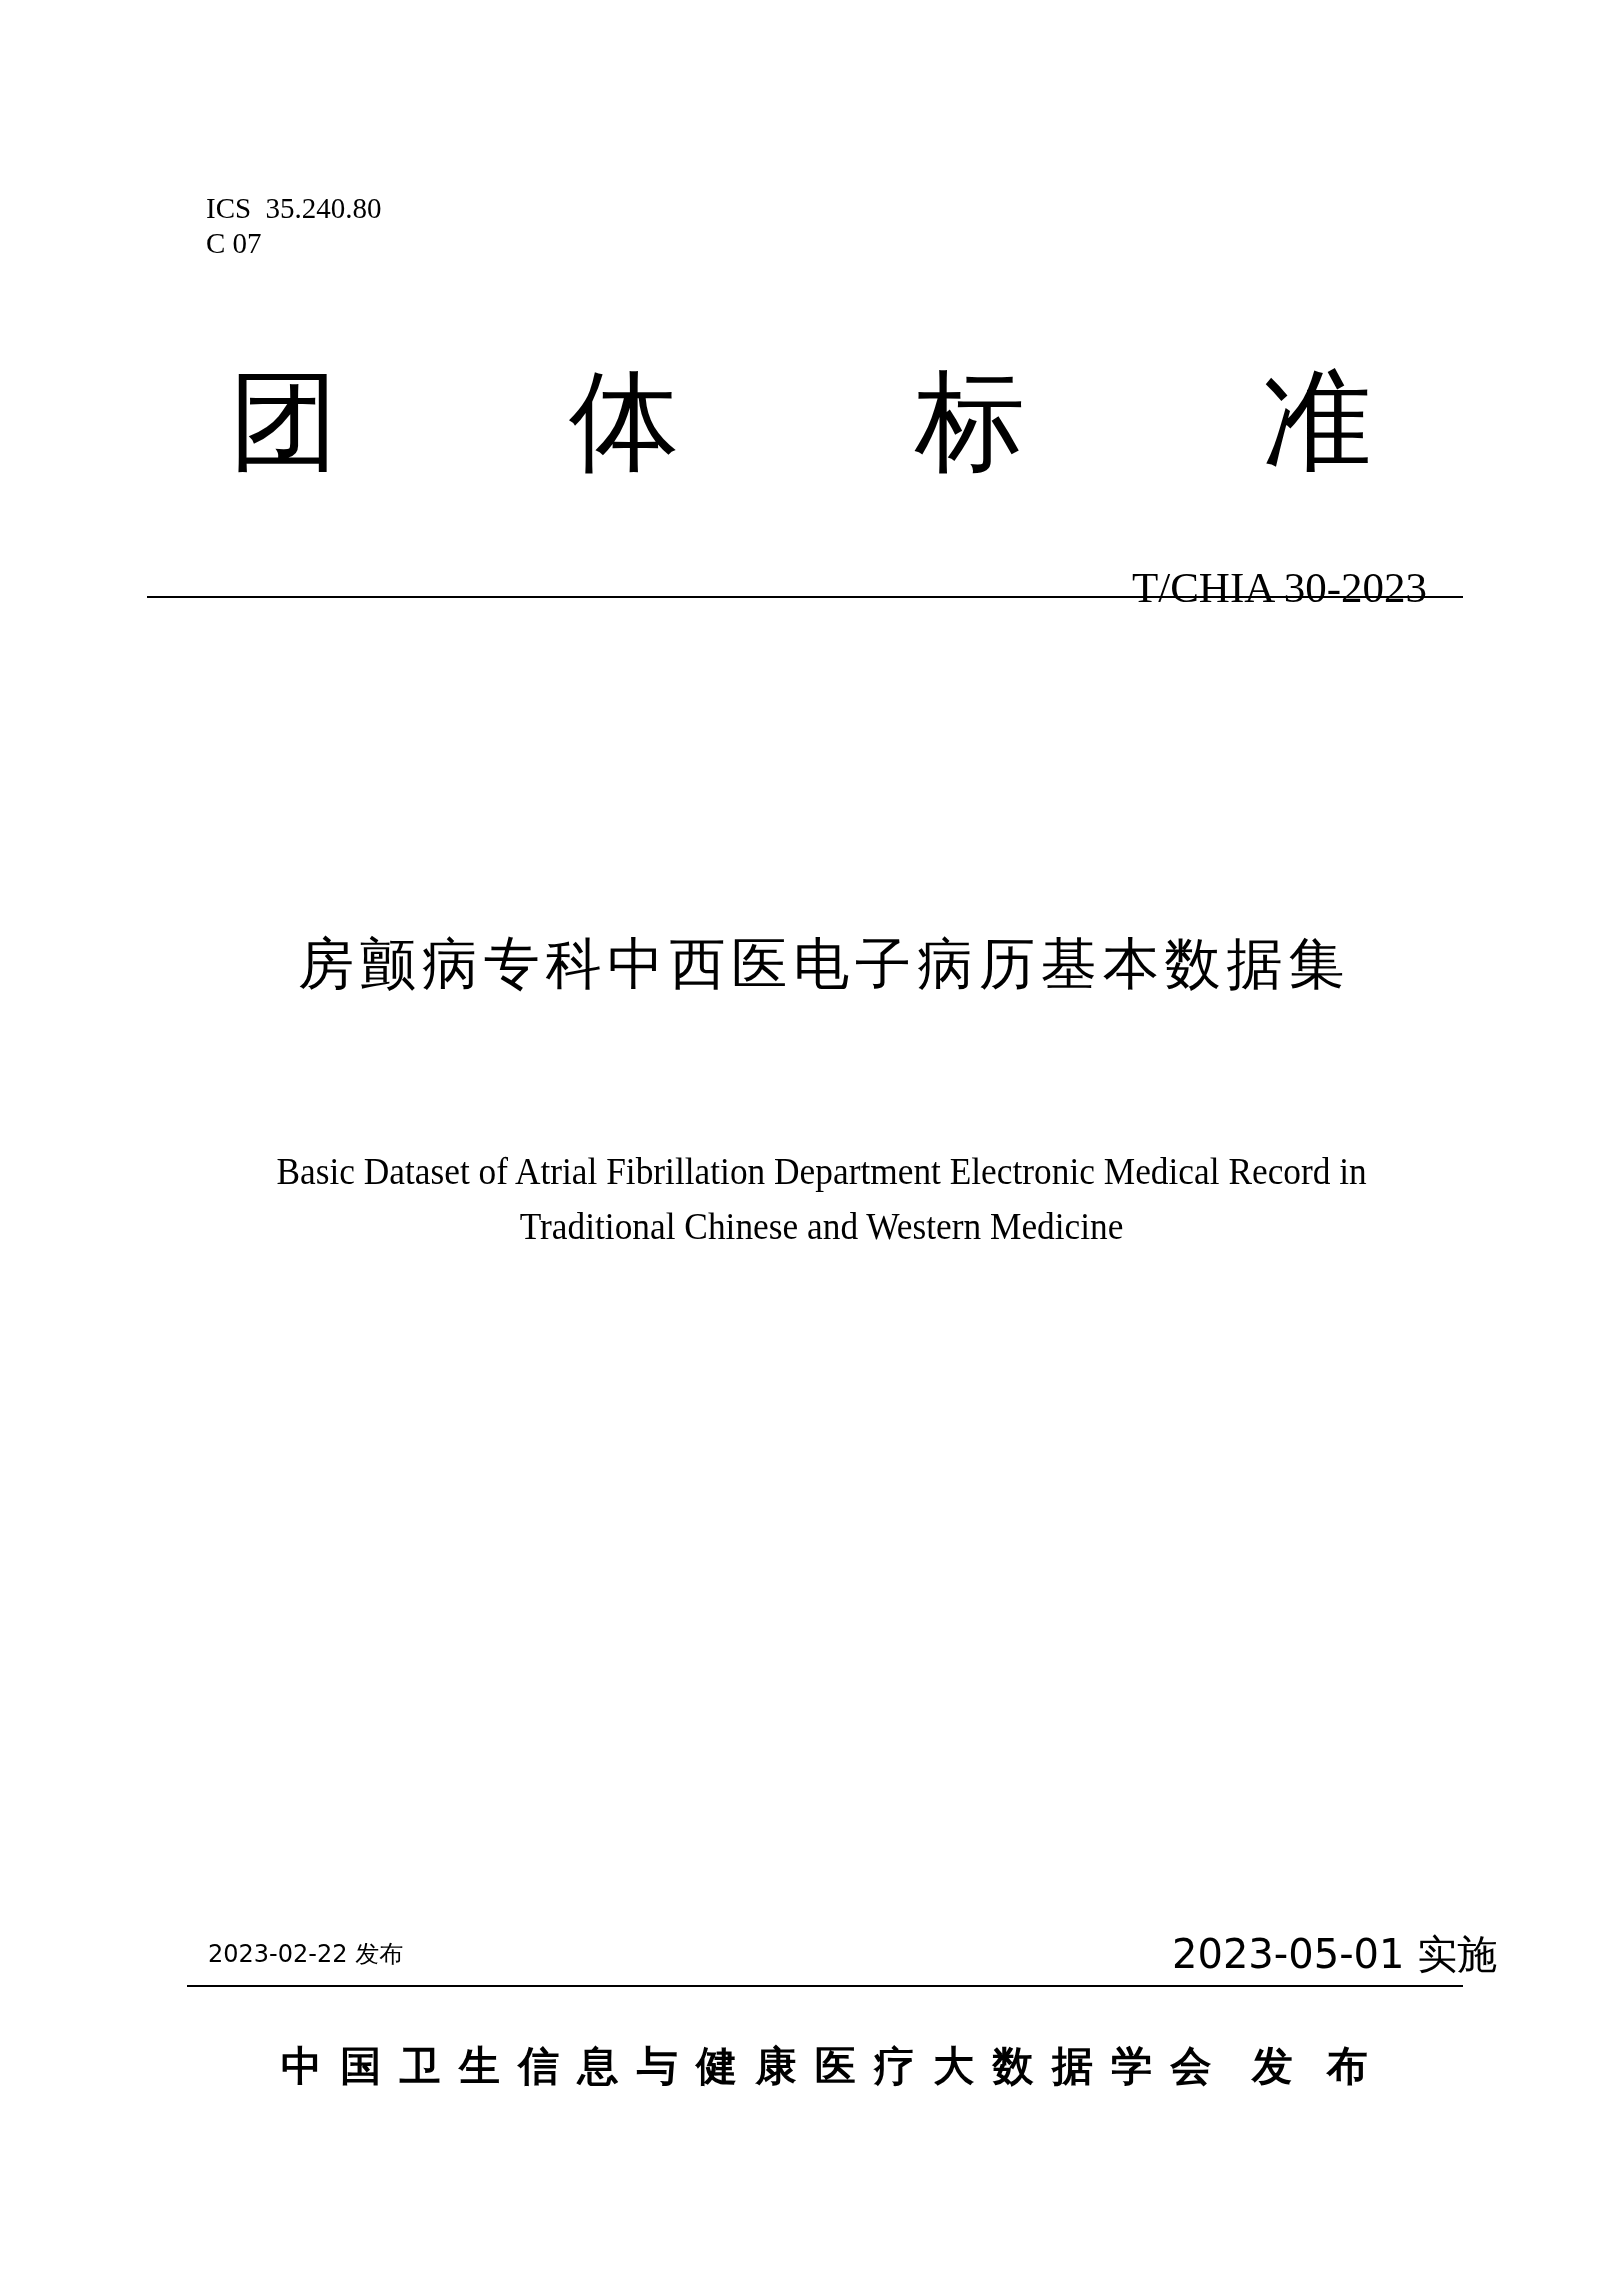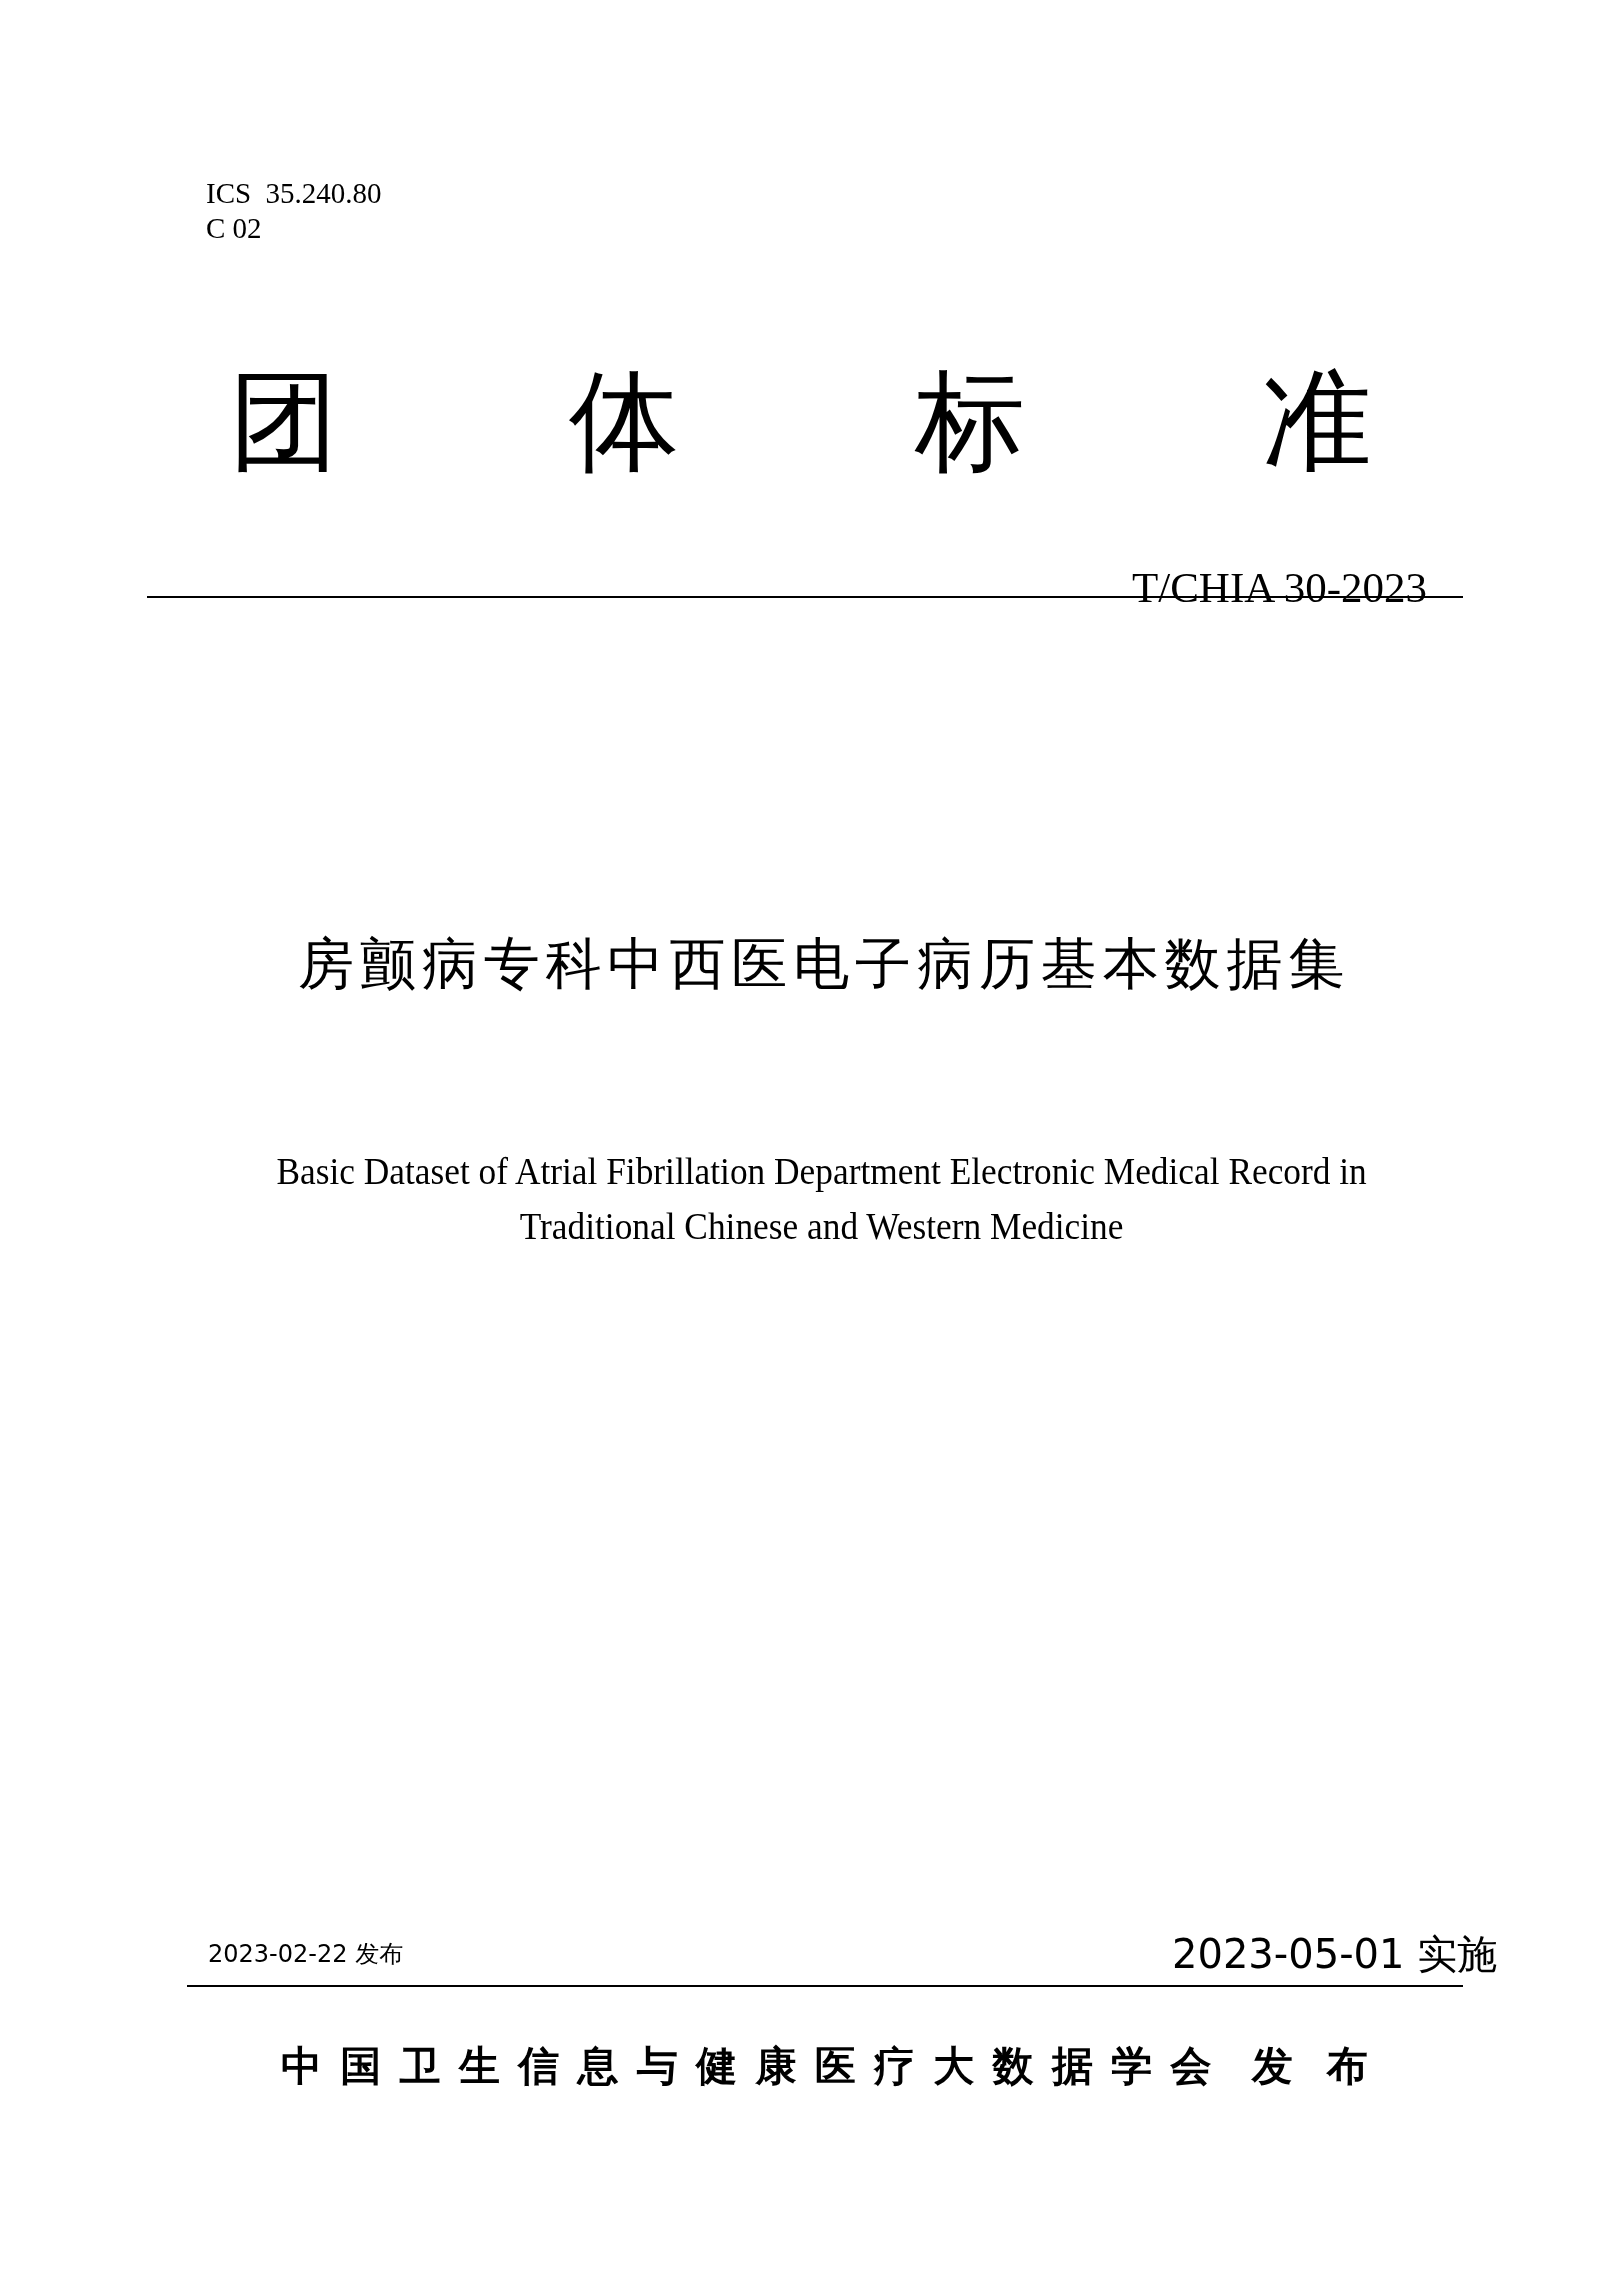--- a/index.html
+++ b/index.html
@@ -1,21 +1,21 @@
 <!DOCTYPE html>
 <html style="font-size:10.5px"><head>
   <meta charset="utf-8">
   <style>
     html, body { margin: 0; padding: 0; background: #ffffff; }
     body { width: 1623px; height: 2295px; position: relative; overflow: hidden; color: #000; }
     .abs { position: absolute; white-space: nowrap; }
     .serif { font-family: "Liberation Serif", "DejaVu Serif", serif; }
     .sans { font-family: "DejaVu Sans", "Liberation Sans", sans-serif; }
 
-    .ics { left: 206px; top: 176px; font-size: 29px; line-height: 35px; }
+    .ics { left: 206px; top: 191px; font-size: 29px; line-height: 35px; }
     .ics .code-gap { display: inline-block; width: 14.4px; }
 
     .big-char { top: 359px; font-size: 110px; line-height: 124px; font-weight: normal; }
 
     .std-number { right: 196px; top: 549px; font-size: 43px; line-height: 46px; margin-top: 16px; }
     .rule-top { left: 147px; width: 1316px; top: 596px; height: 2px; background: #000; }
 
     .cn-title { left: 298px; top: 924px; font-size: 56px; line-height: 79px; letter-spacing: 5.9px; }
 
     .en-title { left: 157px; width: 1309px; top: 1144px; text-align: center; font-size: 38px; line-height: 55px; transform: scaleX(0.93); transform-origin: 799px 0; }
@@ -28,21 +28,21 @@
     .publisher { left: 281px; top: 2041px; font-size: 41px; line-height: 50px; letter-spacing: 18.3px; font-weight: bold; }
     .publisher .issue { margin-left: 22px; letter-spacing: 34px; }
   </style>
 </head>
 <body>
 
 <div class="abs serif ics">
   <div>
     <span>ICS</span><span class="code-gap"></span><span>35.240.80</span>
   </div>
-  <div>C 02</div>
+  <div>C 07</div>
 </div>
 
 <div class="abs sans big-char" style="left:229px;">团</div>
 <div class="abs sans big-char" style="left:569px;">体</div>
 <div class="abs sans big-char" style="left:915px;">标</div>
 <div class="abs sans big-char" style="left:1262px;">准</div>
 
 <div class="abs serif std-number">T/CHIA 30-2023</div>
 <div class="abs rule-top"></div>
 

